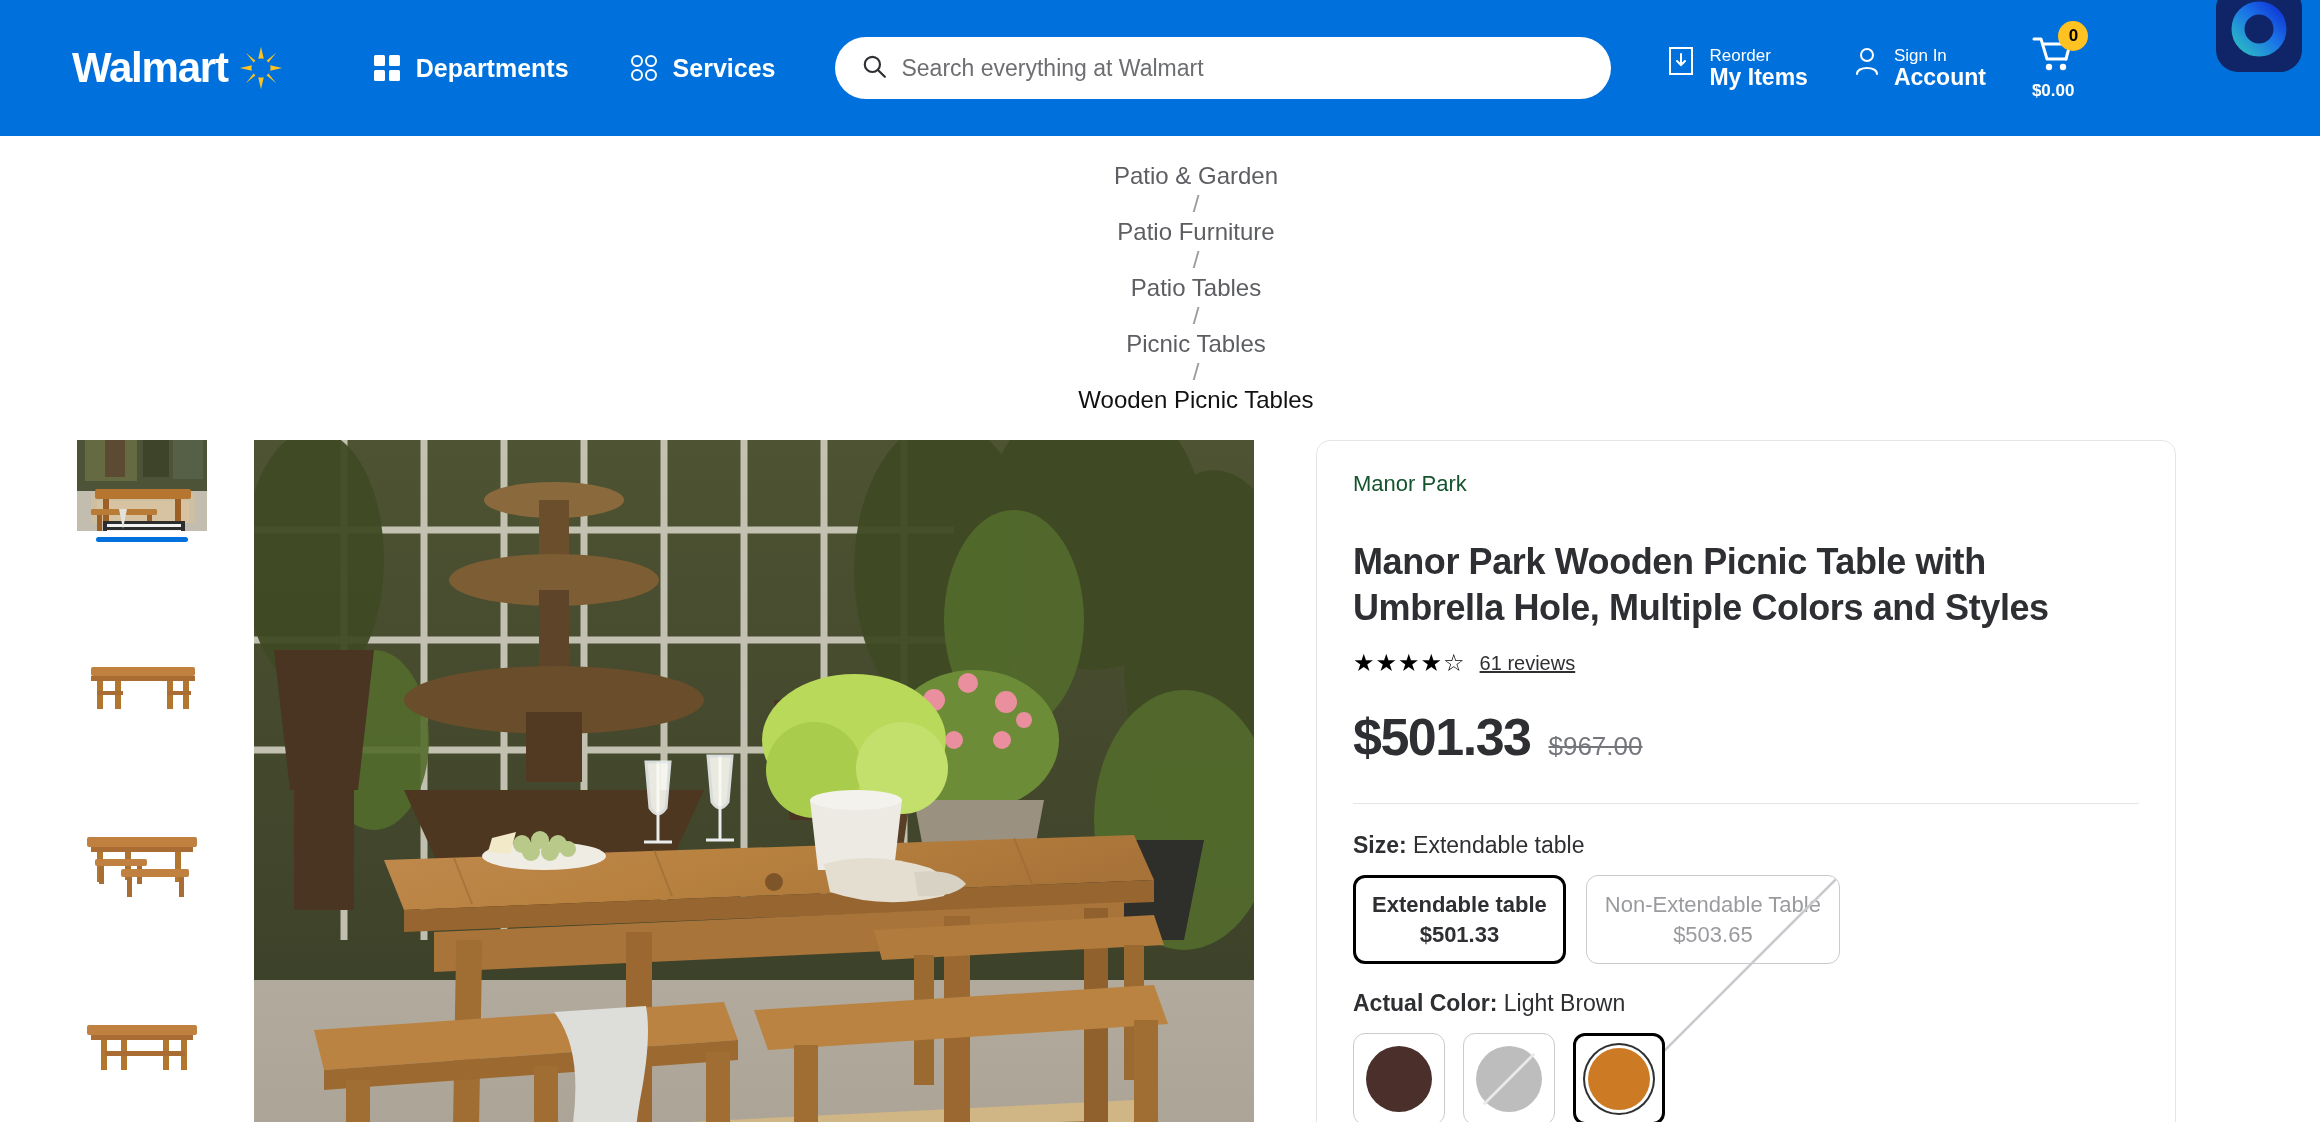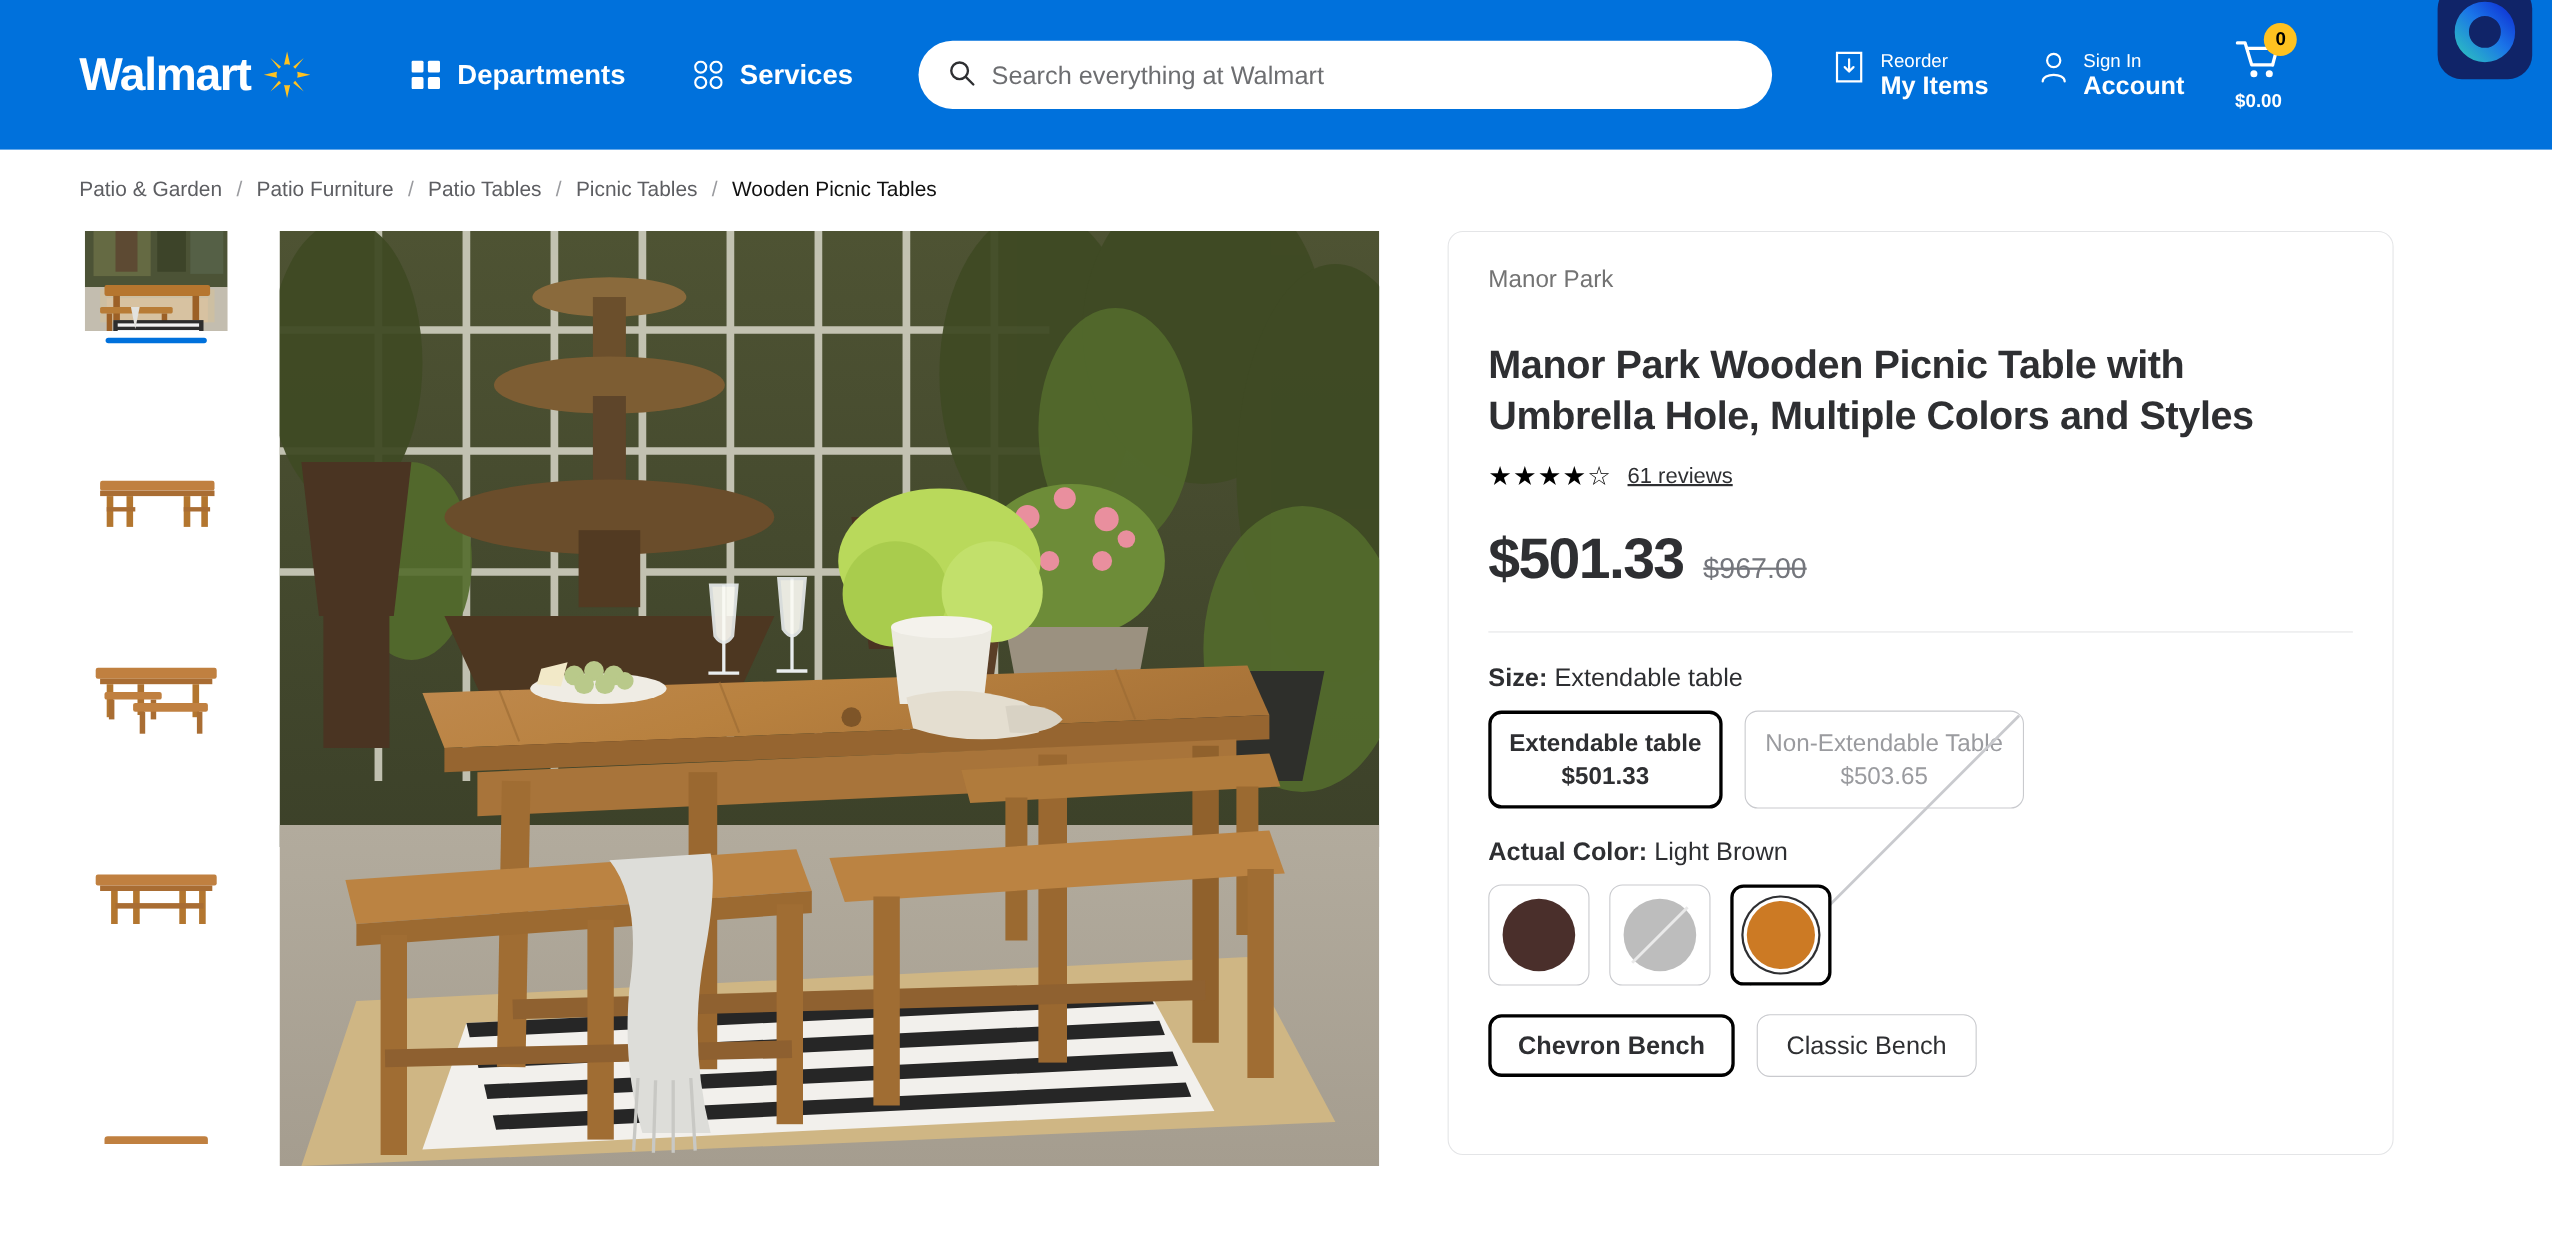--- a/index.html
+++ b/index.html
@@ -89,23 +89,24 @@
     position: absolute; top: -14px; right: 18px;
     width: 86px; height: 86px;
     background: #0e2croupe;
     background: #102468;
     border-radius: 22px;
     display: flex; align-items: center; justify-content: center;
   }
 
   
   .breadcrumb {
-    display: flex; 
+    display: flex; align-items: center;
     padding: 26px 0 0 72px;
-    font-size: 19px;
+    font-size: 24px;
+    flex-direction: column;
   }
   .crumb { color: #5d5e62; cursor: pointer; }
   .crumb.active { color: #111111; font-weight: 400; cursor: default; }
   .crumb-sep { color: #9a9b9f; margin: 0 13px; }
 
   
   .main { display: flex; padding-left: 72px; margin-top: 26px; }
 
   
   .thumbs {
@@ -142,21 +143,21 @@
   .panel {
     margin-left: 62px;
     width: 860px; flex: 0 0 860px;
     border: 1px solid #e4e5e7;
     border-radius: 14px;
     padding: 30px 36px 0 36px;
     background: #fff;
     height: 840px;
     overflow: hidden;
   }
-  .brand { font-size: 22px; color: #737373; margin-bottom: 28px; }
+  .brand { font-size: 22px; color: #14532d; margin-bottom: 28px; }
   .ptitle {
     font-size: 36px; font-weight: 700; color: #2e2f32;
     line-height: 1.28; letter-spacing: -0.4px;
     margin-bottom: 18px;
     margin-top: 42px;
   }
   .rating-row { display: flex; align-items: center; margin-bottom: 30px; }
   .stars { display: flex; margin-right: 14px; }
   .star { font-size: 24px; color: #000; letter-spacing: 1px; }
   .reviews {

